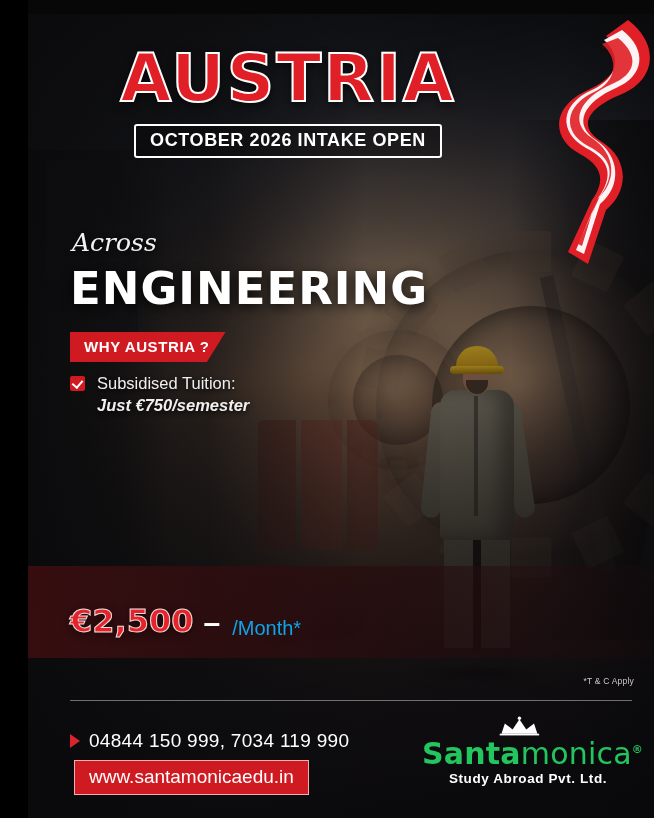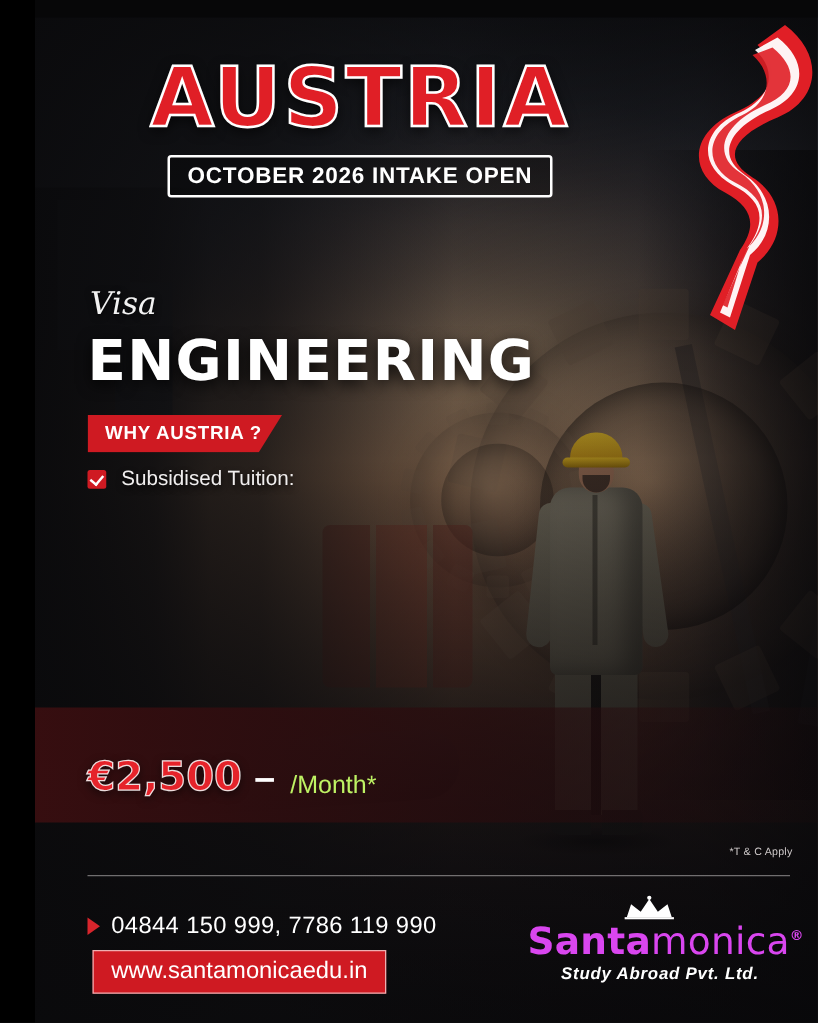--- a/index.html
+++ b/index.html
@@ -285,21 +285,21 @@
     font-weight: 700;
     font-size: 32px;
     color: #e5232a;
     -webkit-text-stroke: 1px rgba(255,255,255,0.85);
     text-shadow: 0 2px 8px rgba(0,0,0,0.6);
   }
   .dash {
     font-size: 30px; font-weight: 700; color: #ffffff; margin: 0 10px;
   }
   .per-month {
-    font-size: 20px; color: #bef264; font-weight: 400; margin-left: 2px;
+    font-size: 20px; color: #0ea5e9; font-weight: 400; margin-left: 2px;
   }
   .tc {
     position: absolute; right: 40px; top: 676px;
     color: #cfcaca; font-size: 8.5px; letter-spacing: 0.2px;
   }
   .divider {
     position: absolute; left: 42px; right: 42px; top: 700px;
     height: 1px; background: rgba(235,230,230,0.45);
   }
 
@@ -323,33 +323,32 @@
     padding: 5px 14px 6px;
     border: 1px solid rgba(255,255,255,0.65);
   }
   .logo { position: absolute; right: 40px; top: 716px; width: 212px; text-align: center; }
   .crown { height: 22px; }
   .crown svg { display: block; margin: 0 auto; }
   .logo-name {
     font-family: "DejaVu Sans", sans-serif;
     font-weight: 700;
     font-size: 30px;
-    color: #d946ef;
+    color: #22c55e;
     letter-spacing: 0.2px;
     line-height: 1.05;
     white-space: nowrap;
   }
   .logo-name .thin { font-weight: 400; }
   .logo-sub {
     font-weight: 700;
     font-size: 13.5px;
     color: #ffffff;
     letter-spacing: 0.6px;
     margin-top: 1px;
-    font-style: italic;
   }
   .reg { font-size: 11px; vertical-align: super; }
 </style>
 </head>
 <body>
 
 <div id="poster">
 
   <div class="bg">
     <div class="machine-l"></div>
@@ -412,51 +411,52 @@
     </svg>
   </div>
 
   <div class="content">
 
     <div class="title-block">
       <div class="austria">AUSTRIA</div>
       <div class="intake">OCTOBER 2026 INTAKE OPEN</div>
     </div>
 
-    <div class="study">Visa</div>
+    <div class="study">Across</div>
     <div class="engineering">ENGINEERING</div>
 
     <div class="why-tag">WHY AUSTRIA ?</div>
 
     <div class="benefits">
 
 
 
       <div class="benefit">
         <span class="check"></span>
         <div class="benefit-text">
           <span>Subsidised Tuition:</span><br>
+          <span class="b-em">Just €750/semester</span>
         </div>
       </div>
 
     </div>
 
     <div class="band"></div>
     <div class="band-amount">
       <span class="amt">€2,500</span>
       <span class="dash">–</span>
       <span class="per-month">/Month*</span>
     </div>
 
     <div class="tc">*T &amp; C Apply</div>
     <div class="divider"></div>
 
     <div class="phone">
       <span class="tri"></span>
-      <span class="phone-text">04844 150 999, 7786 119 990</span>
+      <span class="phone-text">04844 150 999, 7034 119 990</span>
     </div>
 
     <div class="website">www.santamonicaedu.in</div>
 
     <div class="logo">
       <div class="crown">
         <svg viewBox="0 0 70 22" width="60" height="20" aria-hidden="true">
           <path d="M4 20 L8 8 L17 15 L25 3 L33 15 L42 8 L46 20 Z" fill="#ffffff"></path>
           <circle cx="25" cy="2" r="2" fill="#ffffff"></circle>
           <rect x="2" y="20" width="46" height="2" fill="#ffffff"></rect>

